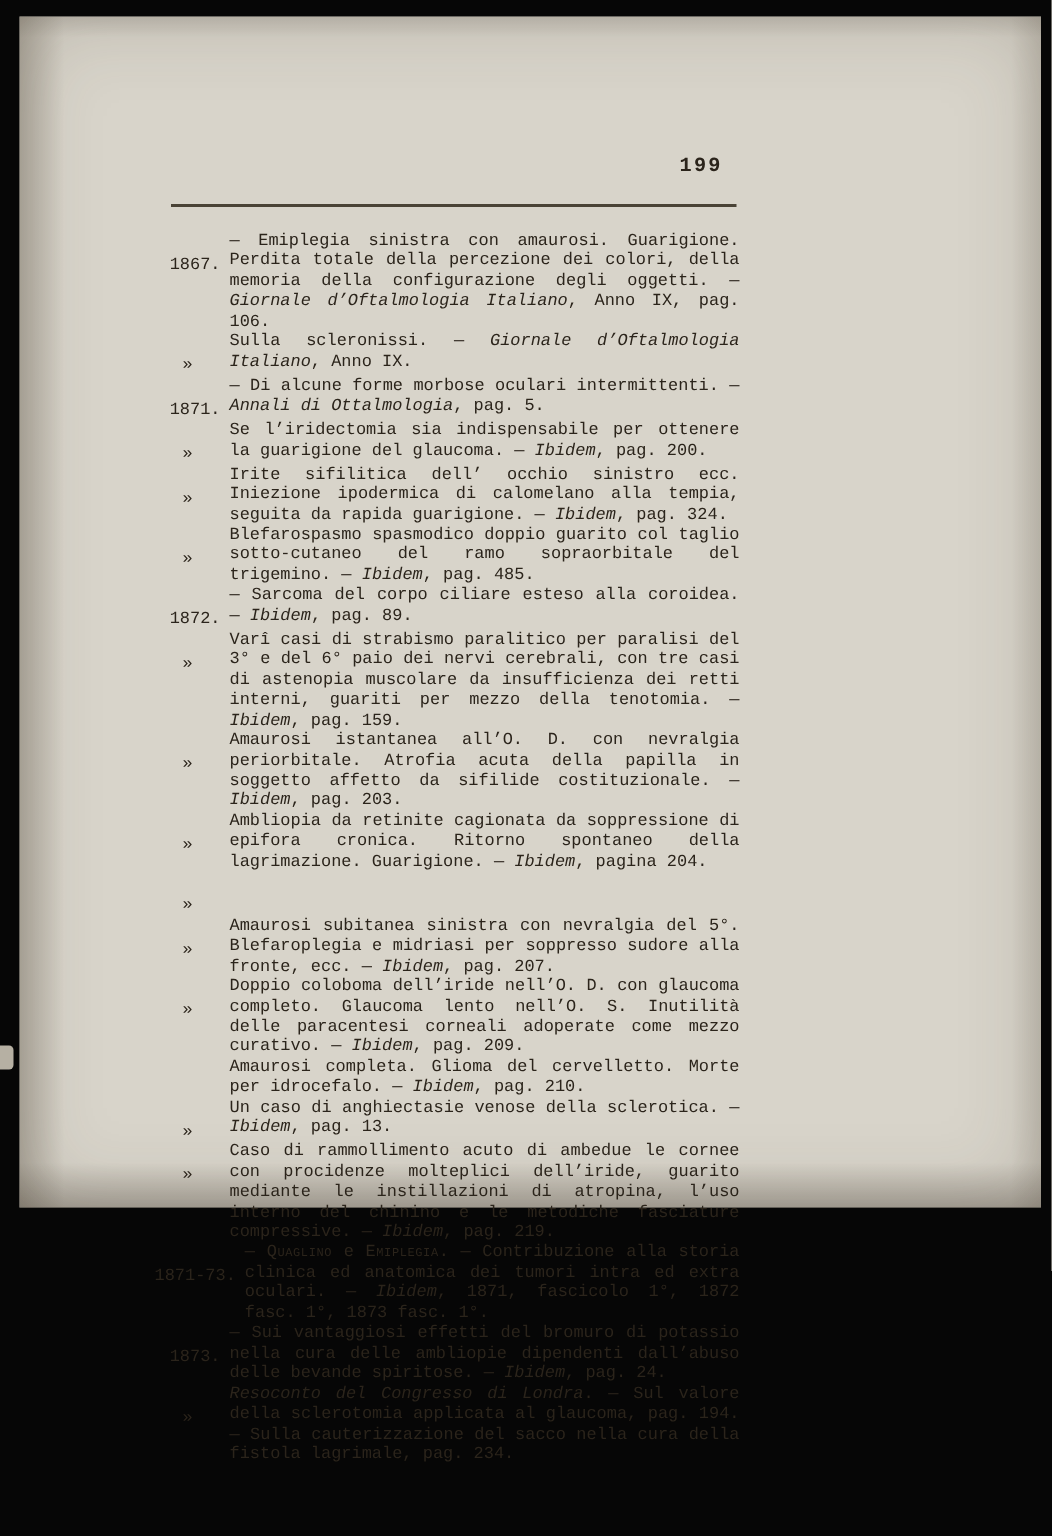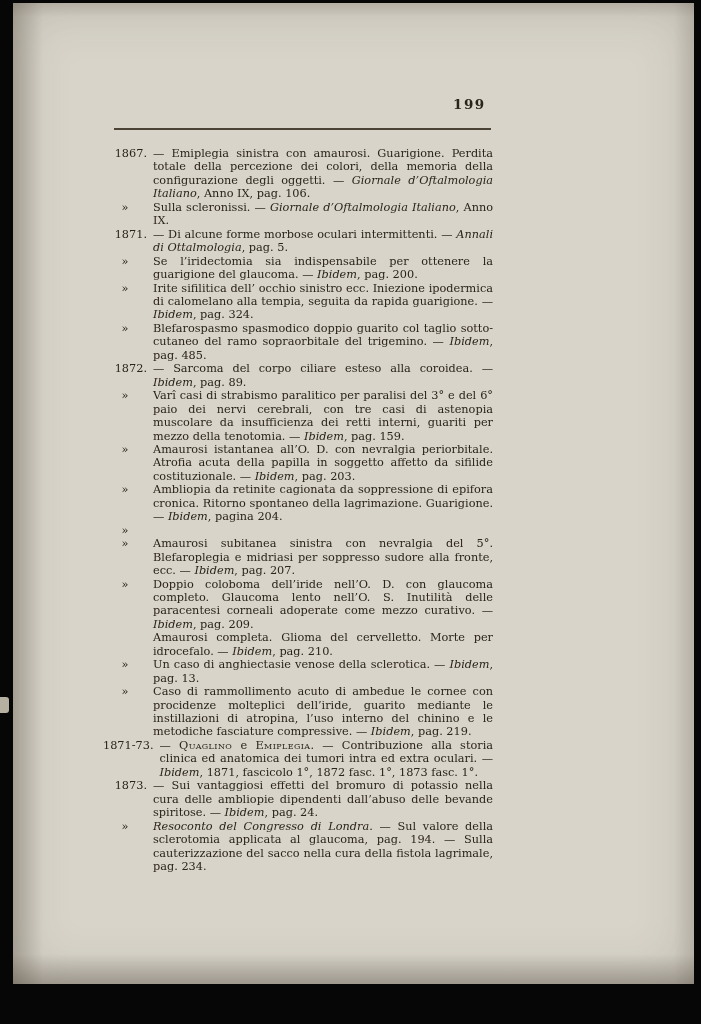--- a/index.html
+++ b/index.html
@@ -4,50 +4,52 @@
 <style>
   * { box-sizing: border-box; }
   html, body { margin: 0; padding: 0; }
   body {
     width: 701px; height: 1024px;
     position: relative; overflow: hidden;
     background: #060606;
     font-family: "DejaVu Serif", "Liberation Serif", serif;
   }
   .page {
-    position: absolute; left: 13px; top: 3px;
-    width: 681px; height: 981px;
+    position: absolute; left: 13px; top: 11px;
+    width: 681px; height: 794px;
     background:
       linear-gradient(90deg, rgba(75,65,50,0.28), rgba(0,0,0,0) 30px),
       linear-gradient(270deg, rgba(75,65,50,0.14), rgba(0,0,0,0) 20px),
       linear-gradient(0deg, rgba(60,50,40,0.30), rgba(0,0,0,0) 30px),
       linear-gradient(180deg, rgba(60,50,40,0.14), rgba(0,0,0,0) 14px),
       #d8d4ca;
     box-shadow: inset 0 0 55px rgba(70,60,45,0.22);
     color: #2b241b;
+    font-family: Liberation Mono, monospace;
   }
   .pagenum {
     position: absolute; top: 93px; left: 440px;
     font-size: 13.5px; font-weight: 700; letter-spacing: 1.5px;
     color: #2b241b;
   }
   .rule {
     position: absolute; top: 125px; left: 101px;
     width: 377px; height: 1.5px;
     background: #4a4336;
   }
   .entries {
     position: absolute; top: 144px; left: 90px; width: 390px;
     font-size: 11.3px; line-height: 13.45px;
     color: #2b241b;
   }
   .entry { display: flex; align-items: flex-start; }
   .elabel {
     flex: 0 0 50px; text-align: right; white-space: nowrap;
     padding-right: 6px;
+    margin-top: 16px;
   }
   .elabel.mark { text-align: center; }
   .etext { flex: 1 1 auto; text-align: justify; }
   .it { font-style: italic; }
   .sc { font-variant: small-caps; letter-spacing: 0.4px; }
   .edge-mark {
     position: absolute; left: 0; top: 697px;
     width: 9px; height: 16px;
     background: #b6b0a3;
     border-radius: 0 3px 3px 0;

